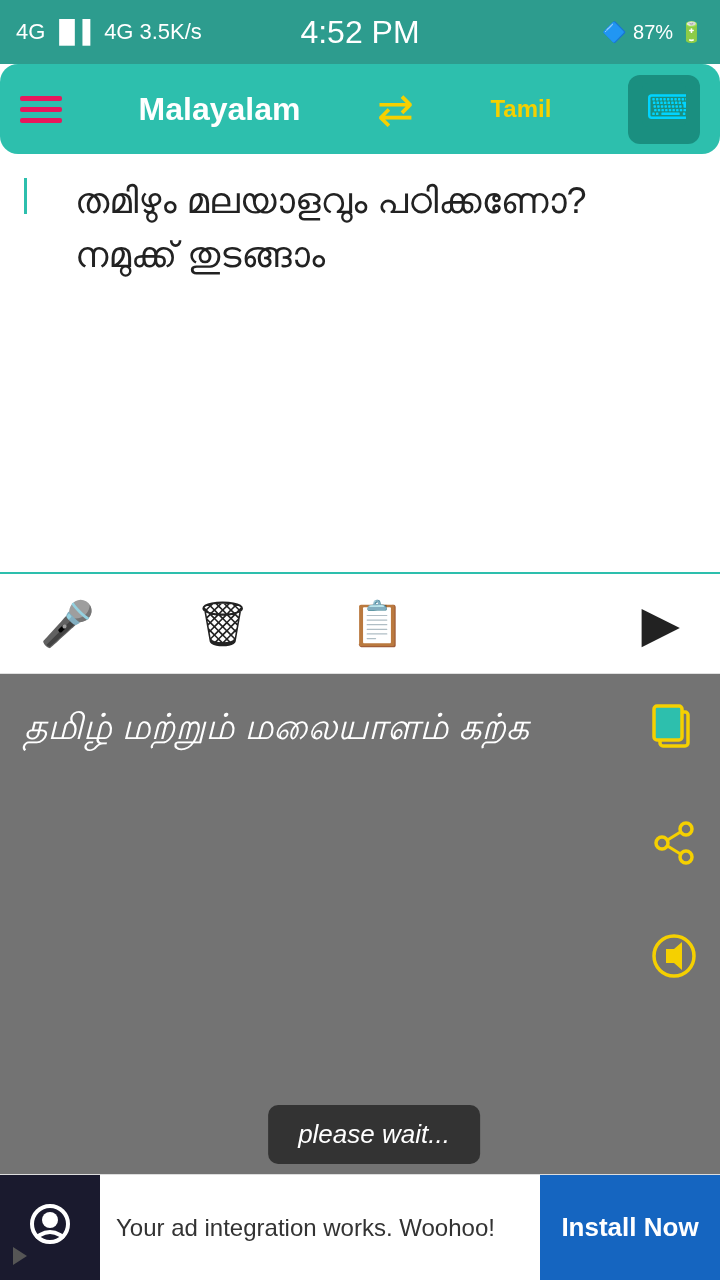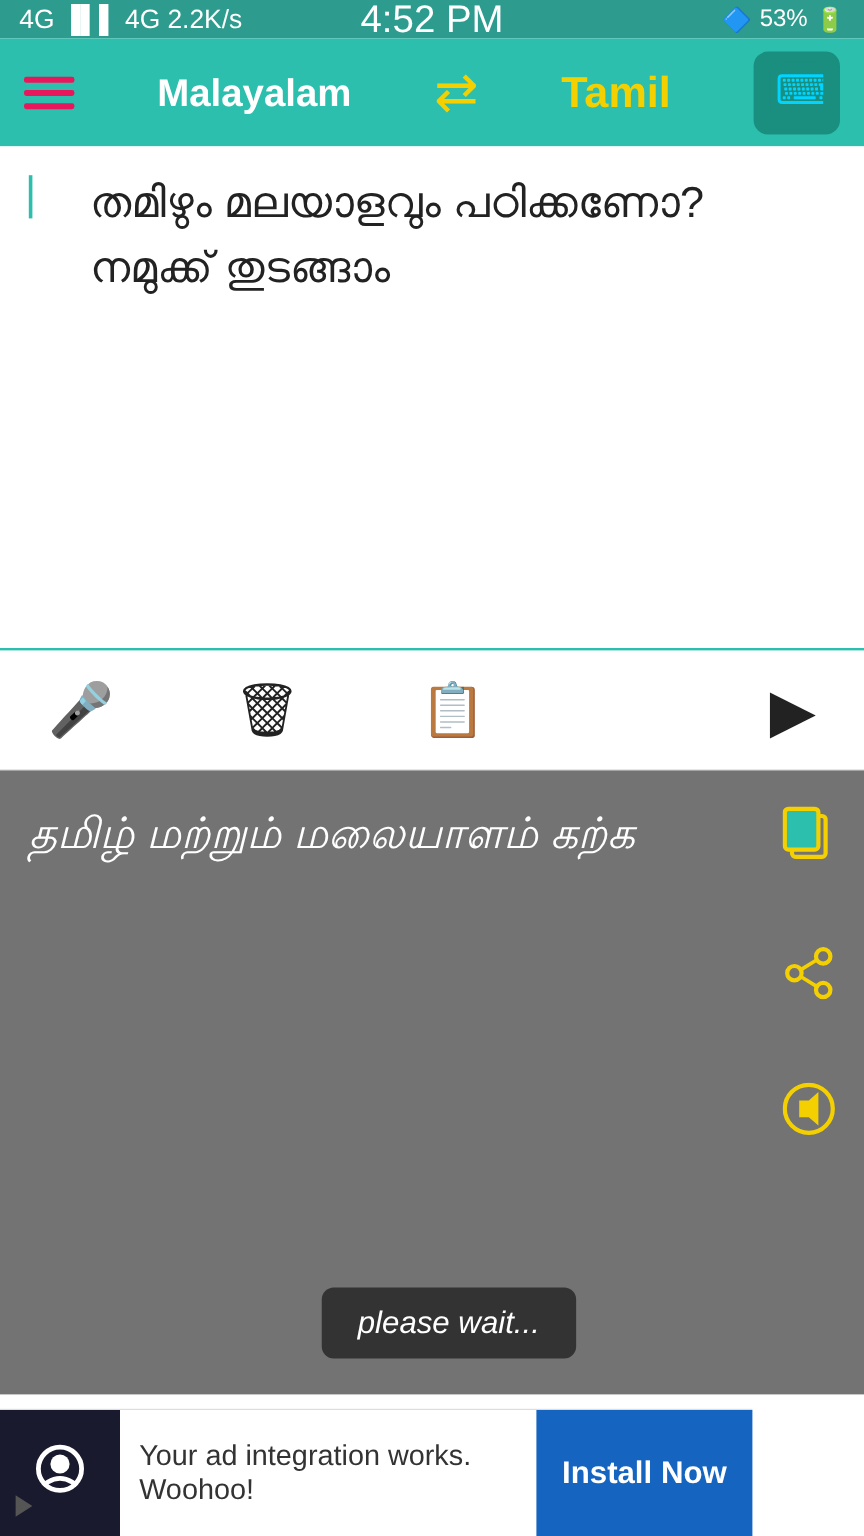--- a/index.html
+++ b/index.html
@@ -3,47 +3,48 @@
   <meta charset="utf-8">
   <meta name="viewport" content="width=720px">
   <style>
     * { margin: 0; padding: 0; box-sizing: border-box; }
     body { width: 720px; height: 1280px; overflow: hidden; font-family: Arial, sans-serif; background: #fff; }
 
     
     .status-bar {
       background: #2d9c8e;
       color: #fff;
-      height: 32px;
+      height: 64px;
       display: flex;
       align-items: center;
       justify-content: space-between;
       padding: 0 16px;
       font-size: 22px;
       font-weight: 500;
     }
     .status-left { display: flex; align-items: center; gap: 6px; }
     .status-center { position: absolute; left: 50%; transform: translateX(-50%); font-size: 32px; }
     .status-right { display: flex; align-items: center; gap: 6px; font-size: 20px; }
 
     
     .app-bar {
       background: #2dbfad;
       height: 90px;
       display: flex;
       align-items: center;
       justify-content: space-between;
       padding: 0 20px;
+      border-radius: 18px;
     }
     .app-bar-menu { display: flex; flex-direction: column; gap: 6px; cursor: pointer; }
     .app-bar-menu span { display: block; width: 42px; height: 5px; background: #e8175c; border-radius: 2px; }
     .app-bar-title { color: #fff; font-size: 32px; font-weight: bold; }
     .app-bar-swap { display: flex; align-items: center; justify-content: center; }
     .swap-icon { font-size: 44px; color: #f5d000; }
-    .app-bar-lang2 { color: #f5d000; font-size: 36px; font-weight: bold; }
+    .app-bar-lang2 { color: #f5d000; font-size: 24px; font-weight: bold; }
     .app-bar-translate { background: #1a8f80; border-radius: 12px; padding: 8px 14px; }
     .translate-icon { font-size: 36px; color: #00d4ff; }
 
     
     .input-area {
       background: #fff;
       min-height: 420px;
       padding: 20px 24px 10px 24px;
       position: relative;
       border-bottom: 2px solid #2dbfad;
@@ -134,21 +135,21 @@
       font-size: 26px;
       white-space: nowrap;
       margin-left: 28px;
     }
 
     
     .ad-banner {
       position: absolute;
       bottom: 0;
       left: 0;
-      width: 627px;
+      width: 720px;
       height: 106px;
       background: #fff;
       display: flex;
       align-items: center;
       border-top: 1px solid #ddd;
     }
     .ad-logo-box {
       width: 100px;
       height: 106px;
       background: #1a1a2e;
@@ -179,26 +180,26 @@
     }
   </style>
 </head>
 <body>
 
 <div class="status-bar">
   <div class="status-left">
     <span>4G</span>
     <span>▐▌▌</span>
     <span>4G</span>
-    <span>2.2K/s</span>
+    <span>3.5K/s</span>
   </div>
   <div class="status-center">4:52 PM</div>
   <div class="status-right">
     <span>🔷</span>
-    <span>53%</span>
+    <span>87%</span>
     <span>🔋</span>
   </div>
 </div>
 
 <div class="app-bar">
   <div class="app-bar-menu">
     <span></span>
     <span></span>
     <span></span>
   </div>

